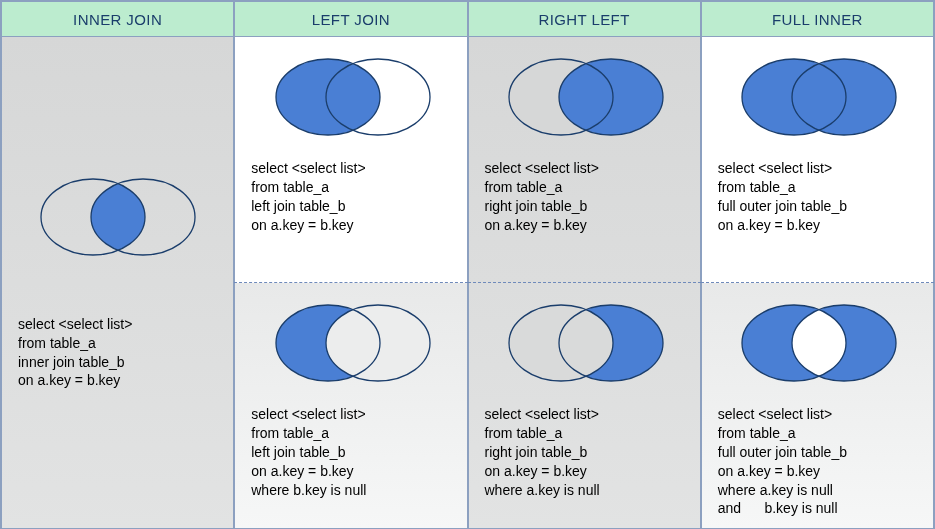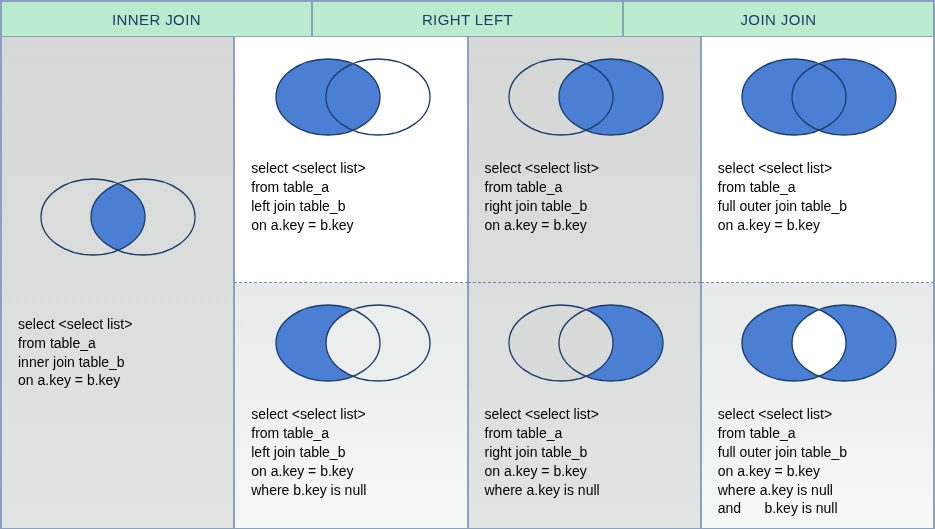--- a/index.html
+++ b/index.html
@@ -76,22 +76,23 @@
   }
   svg.venn { width: 190px; height: 100px; }
 </style>
 </head>
 <body>
 
 <div class="sheet">
 
   <div class="header-row">
     <div class="header-cell">INNER JOIN</div>
+    <div class="header-cell">LEFT JOIN</div>
     <div class="header-cell">RIGHT LEFT</div>
-    <div class="header-cell">JOIN JOIN</div>
+    <div class="header-cell">FULL INNER</div>
   </div>
 
   <div class="body-row">
 
     <div class="col shaded">
       <div class="cell single">
         <div class="venn-wrap">
           <svg class="venn" viewBox="0 0 190 100">
             <defs>
               <clipPath id="clipL-i">

